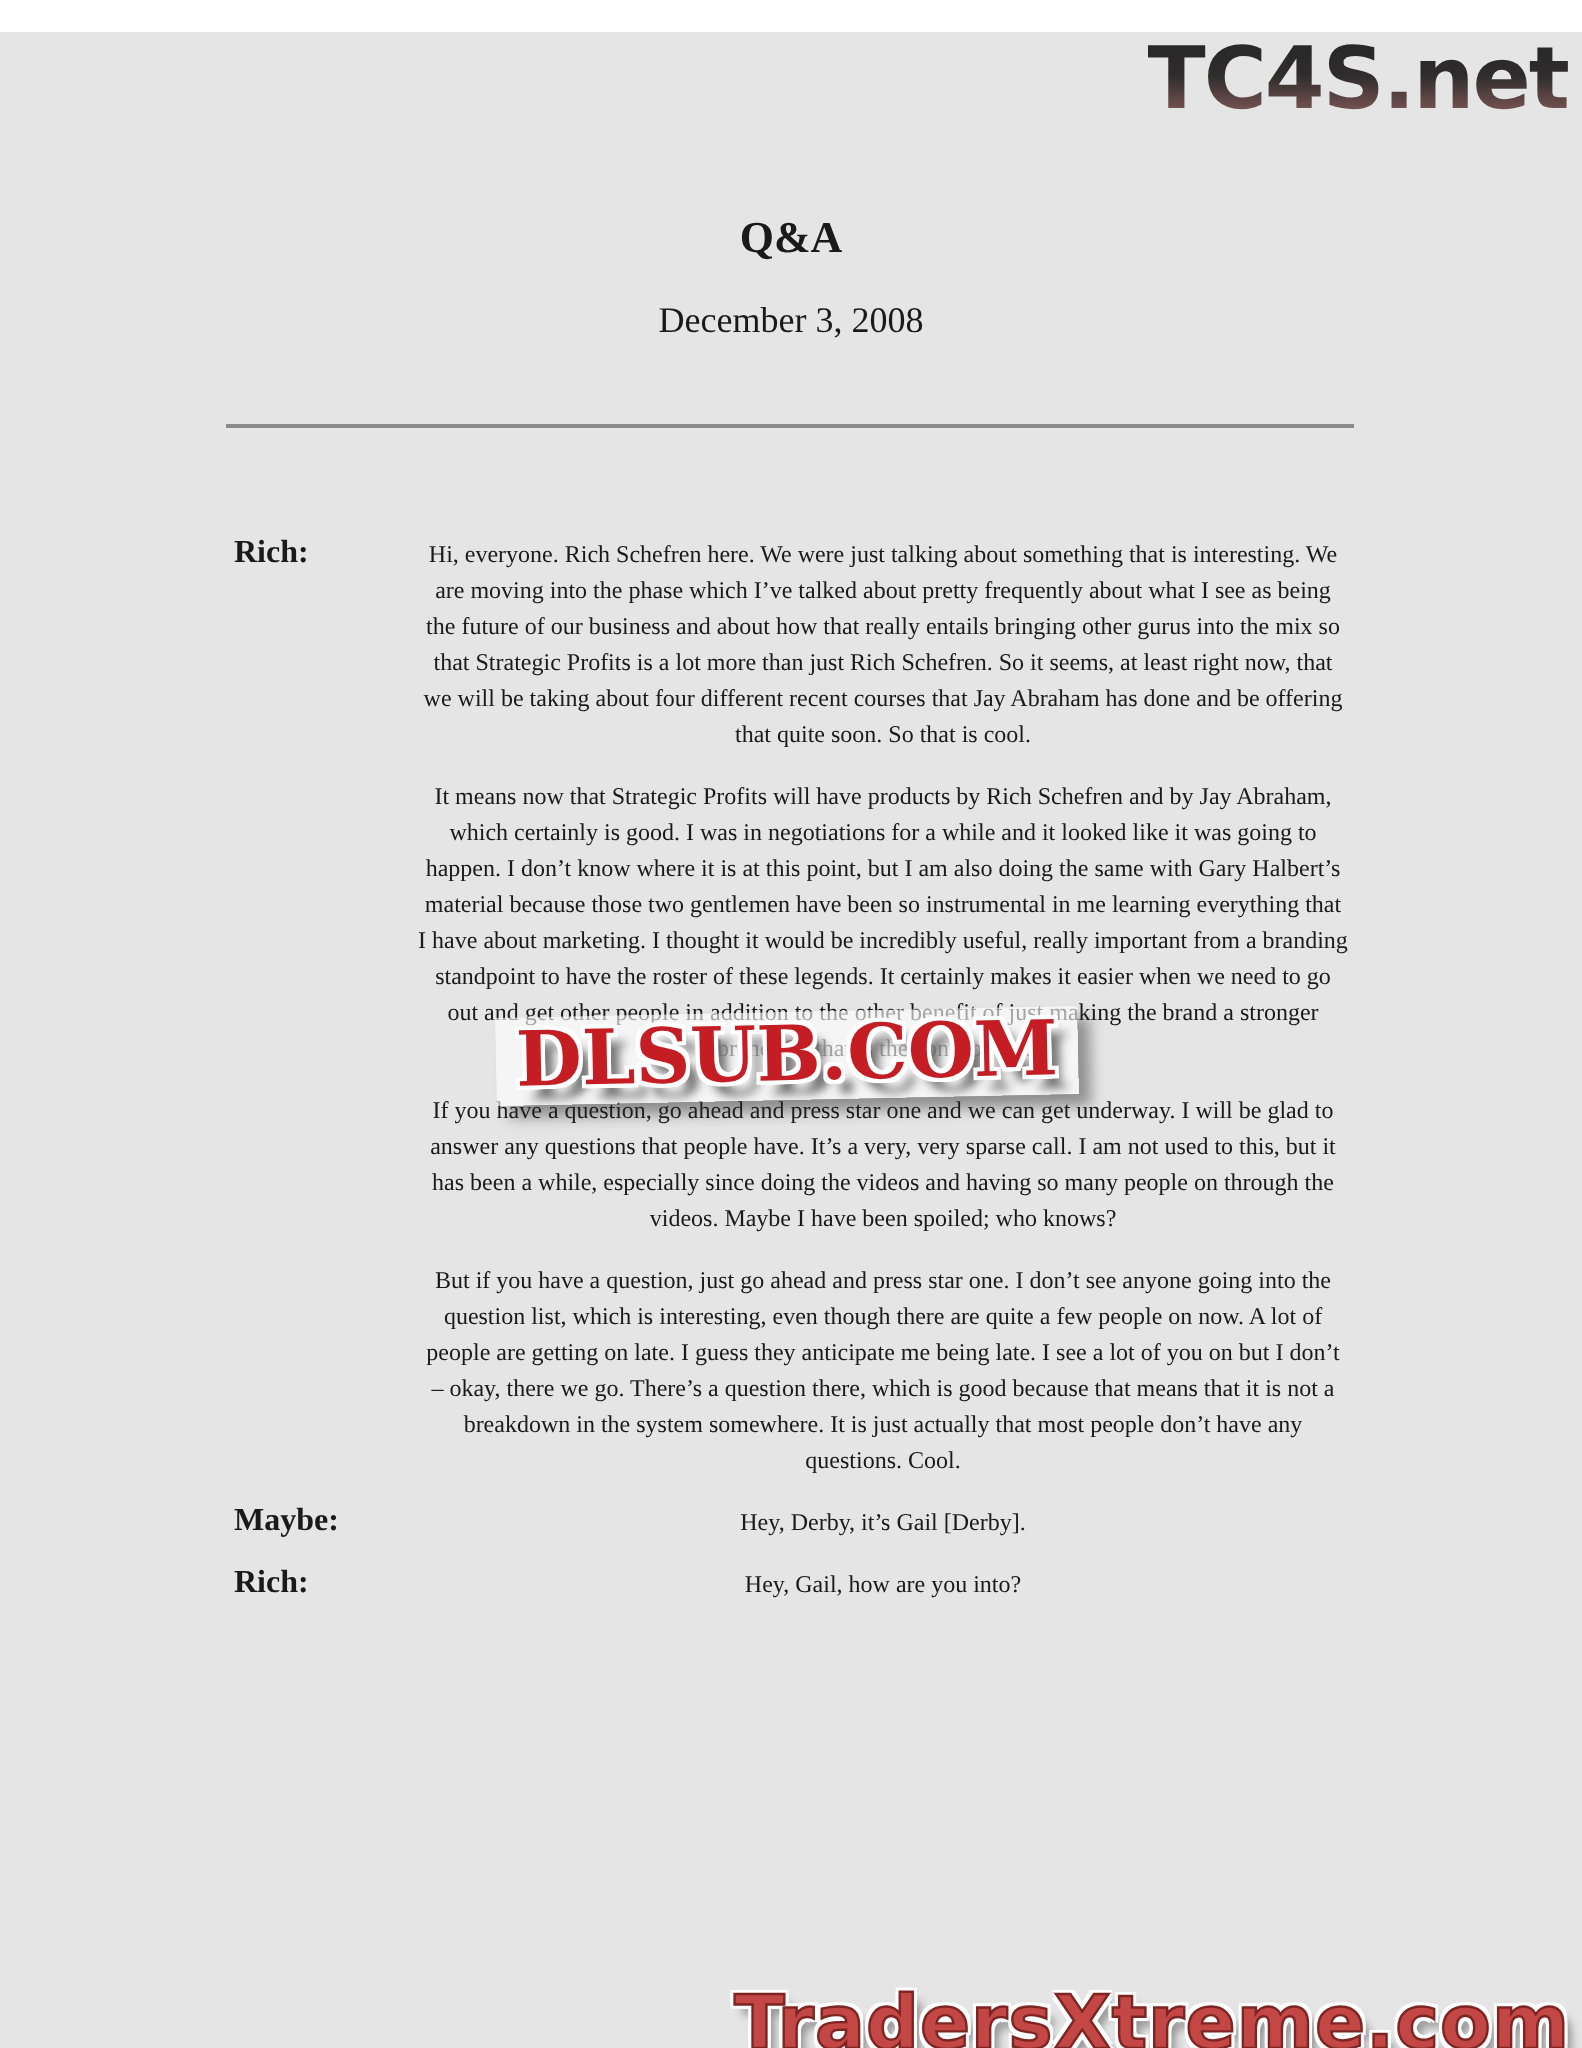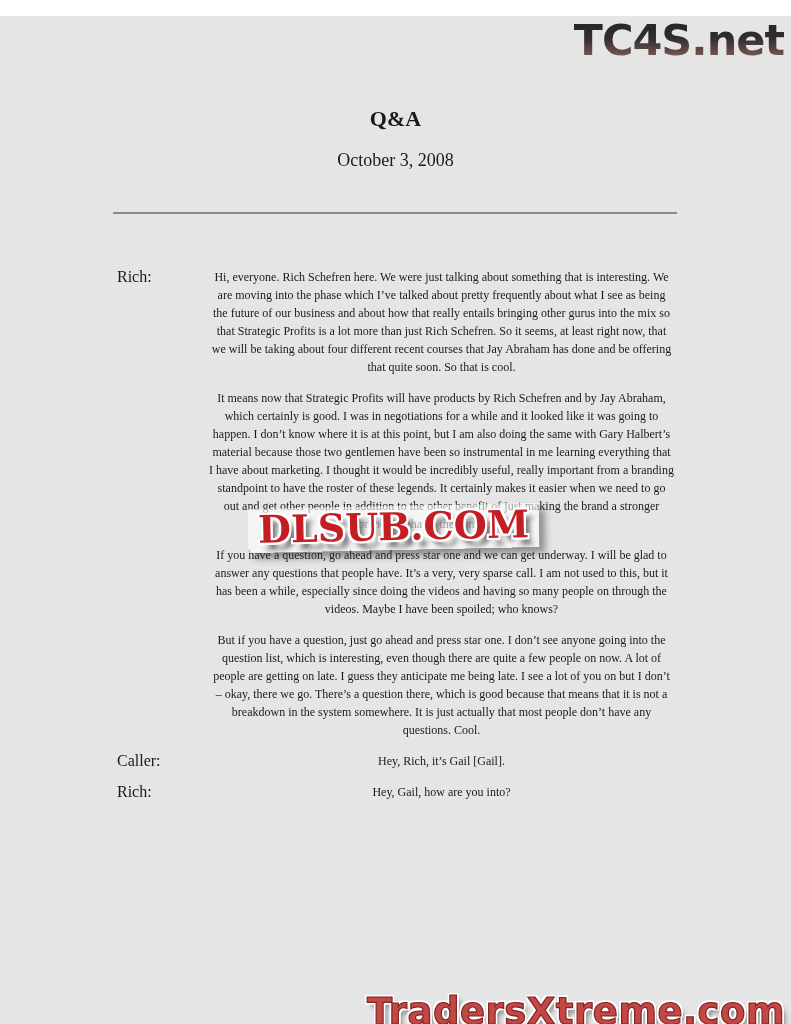--- a/index.html
+++ b/index.html
@@ -32,21 +32,21 @@
   }
   .rule {
     position:absolute; top:196px; left:113px; width:564px; height:0;
     border-top:2px solid #8a8a8a; border-bottom:1px solid #e8e8e8;
   }
 
   
   .transcript { position:absolute; top:252px; left:117px; width:557px; }
   .entry { display:flex; }
   .speaker {
-    width:92px; flex-shrink:0; font-weight:normal;
+    width:92px; flex-shrink:0; font-weight:bold;
     font-size:16px; line-height:18px;
   }
   .dialogue { width:465px; }
   .dialogue p { margin:0 0 13px 0; font-size:12px; line-height:18px; text-align:center; }
 
   
   .watermark {
     position:absolute; top:490px; left:248px;
     transform:rotate(-1.2deg);
     background:rgba(255,255,255,0.6);
@@ -79,40 +79,40 @@
   }
 </style>
 </head>
 <body>
 
 <div class="page">
 
   <div class="tc4s">TC4S.net</div>
 
   <h1 class="title">Q&amp;A</h1>
-  <div class="date">October 3, 2008</div>
+  <div class="date">December 3, 2008</div>
 
   <div class="rule"></div>
 
   <div class="transcript">
 
     <div class="entry">
       <div class="speaker">Rich:</div>
       <div class="dialogue">
         <p>Hi, everyone. Rich Schefren here. We were just talking about something that is interesting. We are moving into the phase which I’ve talked about pretty frequently about what I see as being the future of our business and about how that really entails bringing other gurus into the mix so that Strategic Profits is a lot more than just Rich Schefren. So it seems, at least right now, that we will be taking about four different recent courses that Jay Abraham has done and be offering that quite soon. So that is cool.</p>
         <p>It means now that Strategic Profits will have products by Rich Schefren and by Jay Abraham, which certainly is good. I was in negotiations for a while and it looked like it was going to happen. I don’t know where it is at this point, but I am also doing the same with Gary Halbert’s material because those two gentlemen have been so instrumental in me learning everything that I have about marketing. I thought it would be incredibly useful, really important from a branding standpoint to have the roster of these legends. It certainly makes it easier when we need to go out and get other people in addition to the other benefit of just making the brand a stronger brand. So that is the concept there.</p>
         <p>If you have a question, go ahead and press star one and we can get underway. I will be glad to answer any questions that people have. It’s a very, very sparse call. I am not used to this, but it has been a while, especially since doing the videos and having so many people on through the videos. Maybe I have been spoiled; who knows?</p>
         <p>But if you have a question, just go ahead and press star one. I don’t see anyone going into the question list, which is interesting, even though there are quite a few people on now. A lot of people are getting on late. I guess they anticipate me being late. I see a lot of you on but I don’t – okay, there we go. There’s a question there, which is good because that means that it is not a breakdown in the system somewhere. It is just actually that most people don’t have any questions. Cool.</p>
       </div>
     </div>
 
     <div class="entry">
-      <div class="speaker">Caller:</div>
+      <div class="speaker">Maybe:</div>
       <div class="dialogue">
-        <p>Hey, Rich, it’s Gail [Gail].</p>
+        <p>Hey, Derby, it’s Gail [Derby].</p>
       </div>
     </div>
 
     <div class="entry">
       <div class="speaker">Rich:</div>
       <div class="dialogue">
         <p>Hey, Gail, how are you into?</p>
       </div>
     </div>
 

